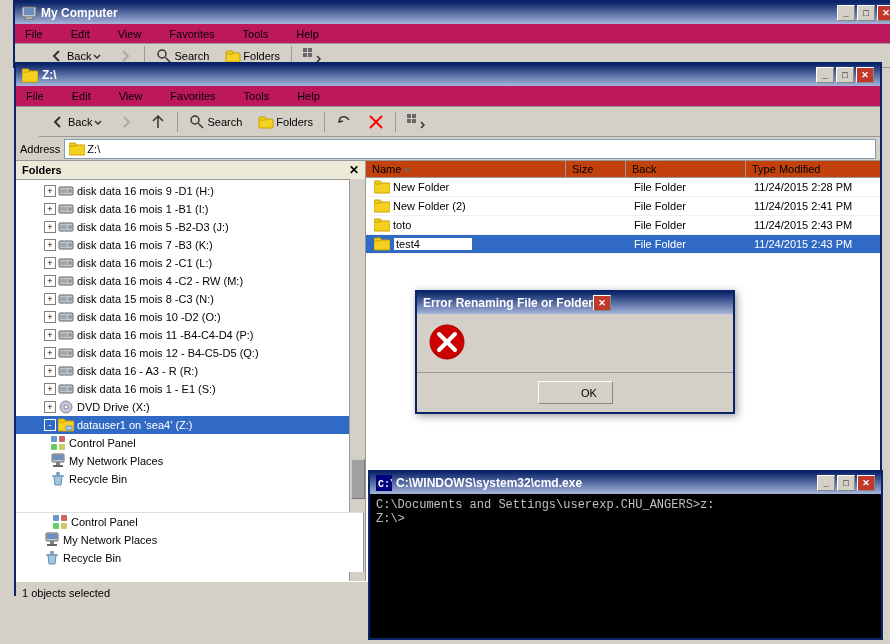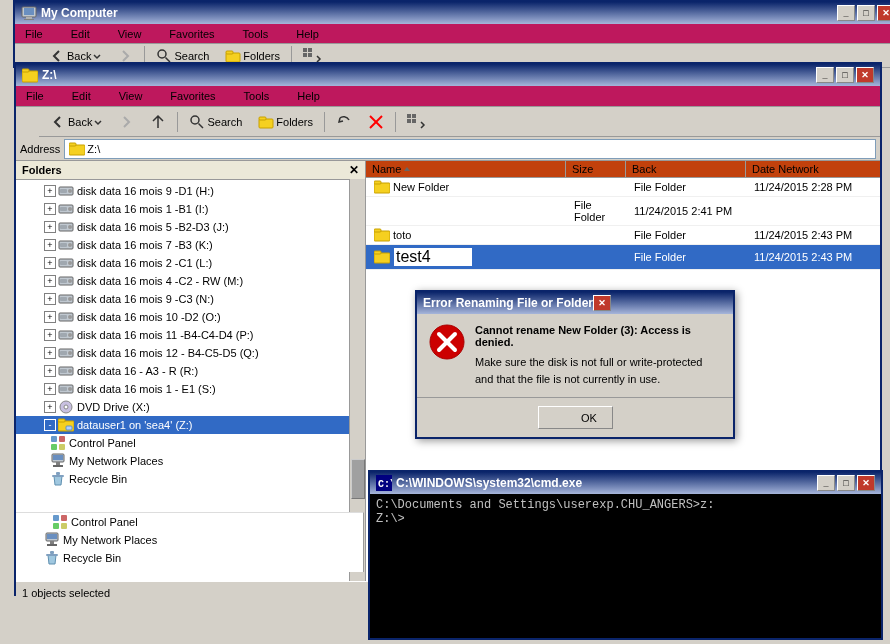--- a/index.html
+++ b/index.html
@@ -472,21 +472,21 @@
             </svg>
           <span>disk data 16 mois 4 -C2 - RW (M:)</span>
         </div>
         <div class="tree-item" style="padding-left:28px;">
           <div class="expand-btn">+</div>
           <svg width="16" height="16" viewBox="0 0 16 16" style="margin-right:3px;">
               <rect x="1" y="4" width="14" height="8" rx="1" fill="#c0c8d0" stroke="#666"></rect>
               <circle cx="12" cy="8" r="2" fill="#999"></circle>
               <rect x="2" y="6" width="7" height="4" rx="1" fill="#a0a8b0"></rect>
             </svg>
-          <span>disk data 16 mois 9 -C3 (N:)</span>
+          <span>disk data 15 mois 8 -C3 (N:)</span>
         </div>
         <div class="tree-item" style="padding-left:28px;">
           <div class="expand-btn">+</div>
           <svg width="16" height="16" viewBox="0 0 16 16" style="margin-right:3px;">
               <rect x="1" y="4" width="14" height="8" rx="1" fill="#c0c8d0" stroke="#666"></rect>
               <circle cx="12" cy="8" r="2" fill="#999"></circle>
               <rect x="2" y="6" width="7" height="4" rx="1" fill="#a0a8b0"></rect>
             </svg>
           <span>disk data 16 mois 10 -D2 (O:)</span>
         </div>
@@ -585,21 +585,21 @@
               <path d="M1 6l3-4 3 4z" fill="#666"></path>
             </svg>
         </div>
         <div class="col-header">
             <span>Size</span>
           </div>
         <div class="col-header">
             <span>Back</span>
           </div>
         <div class="col-header">
-            <span>Date Network</span>
+            <span>Type Modified</span>
           </div>
 
       </div>
 
       <div class="file-row" style="grid-template-columns:200px 60px 120px 160px 60px;">
         <div class="file-cell">
           <svg width="16" height="14" viewBox="0 0 16 14">
               <rect x="0" y="3" width="16" height="10" rx="1" fill="#f5d020" stroke="#c8a000"></rect>
               <rect x="0" y="1" width="7" height="3" rx="1" fill="#f5d020" stroke="#c8a000"></rect>
             </svg>
@@ -608,53 +608,60 @@
         <div class="file-cell"></div>
         <div class="file-cell">
             <span>File Folder</span>
           </div>
         <div class="file-cell">
             <span>11/24/2015 2:28 PM</span>
           </div>
 
       </div>
       <div class="file-row" style="grid-template-columns:200px 60px 120px 160px 60px;">
-        <div class="file-cell"></div>
-        <div class="file-cell">
-            <span>File Folder</span>
-          </div>
-        <div class="file-cell">
-            <span>11/24/2015 2:41 PM</span>
-          </div>
-
-      </div>
-      <div class="file-row" style="grid-template-columns:200px 60px 120px 160px 60px;">
         <div class="file-cell">
           <svg width="16" height="14" viewBox="0 0 16 14">
               <rect x="0" y="3" width="16" height="10" rx="1" fill="#f5d020" stroke="#c8a000"></rect>
               <rect x="0" y="1" width="7" height="3" rx="1" fill="#f5d020" stroke="#c8a000"></rect>
             </svg>
-          <span>toto</span>
+          <span>New Folder (2)</span>
         </div>
         <div class="file-cell"></div>
         <div class="file-cell">
             <span>File Folder</span>
           </div>
         <div class="file-cell">
-            <span>11/24/2015 2:43 PM</span>
+            <span>11/24/2015 2:41 PM</span>
           </div>
 
       </div>
-      <div class="file-row selected" style="grid-template-columns:200px 60px 120px 160px 60px;">
+      <div class="file-row" style="grid-template-columns:200px 60px 120px 160px 60px;">
         <div class="file-cell">
           <svg width="16" height="14" viewBox="0 0 16 14">
               <rect x="0" y="3" width="16" height="10" rx="1" fill="#f5d020" stroke="#c8a000"></rect>
               <rect x="0" y="1" width="7" height="3" rx="1" fill="#f5d020" stroke="#c8a000"></rect>
             </svg>
-          <input type="text" value="test4" style="font-size: 16px; width: 80px; border: 1px solid rgb(49, 106, 197); outline: none; background: white; color: black; padding: 0px 2px;">
+          <span>toto</span>
+        </div>
+        <div class="file-cell"></div>
+        <div class="file-cell">
+            <span>File Folder</span>
+          </div>
+        <div class="file-cell">
+            <span>11/24/2015 2:43 PM</span>
+          </div>
+
+      </div>
+      <div class="file-row selected" style="grid-template-columns:200px 60px 120px 160px 60px;">
+        <div class="file-cell">
+          <svg width="16" height="14" viewBox="0 0 16 14">
+              <rect x="0" y="3" width="16" height="10" rx="1" fill="#f5d020" stroke="#c8a000"></rect>
+              <rect x="0" y="1" width="7" height="3" rx="1" fill="#f5d020" stroke="#c8a000"></rect>
+            </svg>
+          <input type="text" value="test4" style="font-size: 11px; width: 80px; border: 1px solid rgb(49, 106, 197); outline: none; background: white; color: black; padding: 0px 2px;">
         </div>
         <div class="file-cell"></div>
         <div class="file-cell">
             <span>File Folder</span>
           </div>
         <div class="file-cell">
             <span>11/24/2015 2:43 PM</span>
           </div>
 
       </div>
@@ -723,21 +730,17 @@
     <div class="title-btn close">✕</div>
   </div>
   <div class="error-body">
     <div>
       <svg width="36" height="36" viewBox="0 0 36 36">
         <circle cx="18" cy="18" r="17" fill="#cc0000" stroke="#aa0000"></circle>
         <line x1="10" y1="10" x2="26" y2="26" stroke="white" stroke-width="4" stroke-linecap="round"></line>
         <line x1="26" y1="10" x2="10" y2="26" stroke="white" stroke-width="4" stroke-linecap="round"></line>
       </svg>
     </div>
-    <div>
-      <div style="font-size:11px;font-weight:bold;margin-bottom:6px;">Cannot rename New Folder (3): Access is denied.</div>
-      <div style="font-size:11px;line-height:1.5;">Make sure the disk is not full or write-protected<br>and that the file is not currently in use.</div>
-    </div>
   </div>
   <div class="error-footer">
     <button class="ok-btn">OK</button>
   </div>
 </div>
 
 </body></html>

